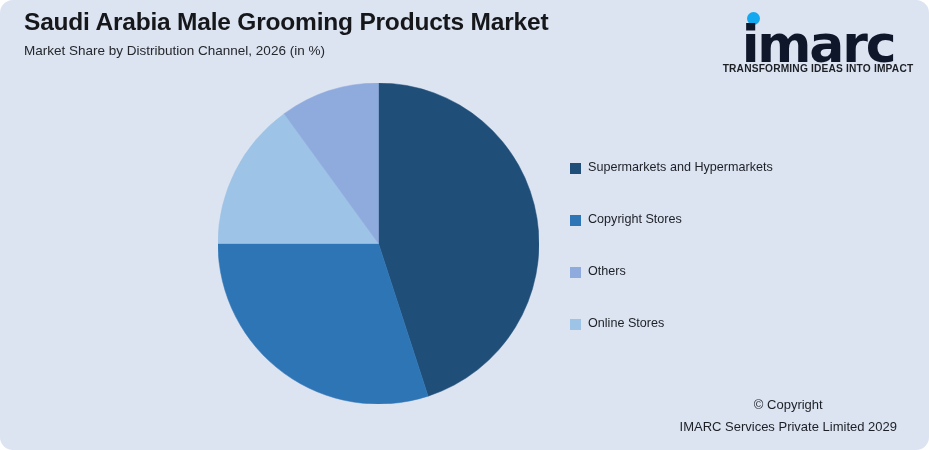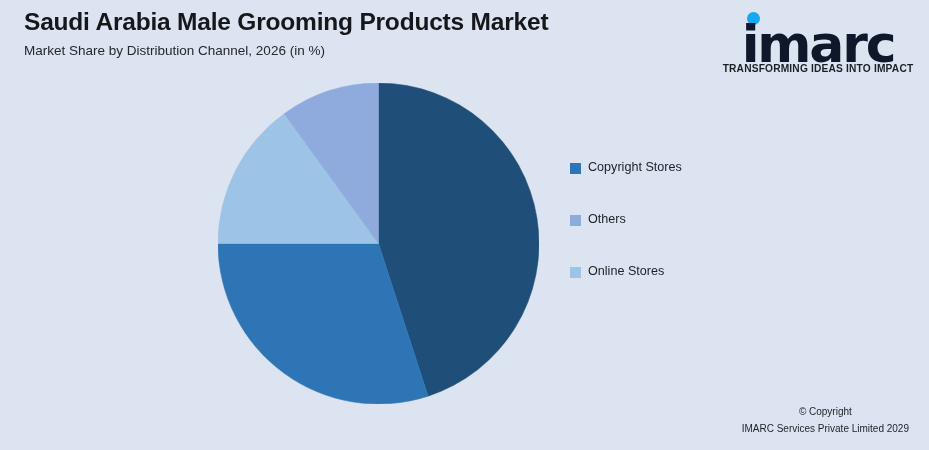--- a/index.html
+++ b/index.html
@@ -11,20 +11,21 @@
   body {
     font-family: "Liberation Sans", sans-serif;
   }
   #infographic {
     position: relative;
     width: 929px;
     height: 450px;
     background: #dce3f1;
     overflow: hidden;
     box-sizing: border-box;
+    border-radius: 13px;
   }
 
   
   #header-block {
     position: absolute;
     left: 24px;
     top: 8px;
     width: 650px;
   }
   #chart-title {
@@ -125,24 +126,24 @@
     margin-left: 7px;
     font-size: 12.6px;
     color: #1d2026;
     line-height: 1.2;
     white-space: nowrap;
   }
 
   
   #footer {
     position: absolute;
-    right: 20px;
+    right: 32px;
     bottom: 13px;
     text-align: center;
-    font-size: 10px;
+    font-size: 13px;
     color: #1d2026;
     line-height: 1.65;
   }
 </style>
 </head>
 <body>
 
 <div id="infographic">
 
   <div id="header-block">
@@ -164,20 +165,24 @@
           <path d="M 160.5 160.5 L 160.50 0.00 A 160.5 160.5 0 0 1 210.10 313.14 Z" fill="#1f4e79" stroke="#1f4e79" stroke-width="0.5"></path>
           <path d="M 160.5 160.5 L 210.10 313.14 A 160.5 160.5 0 0 1 0.00 160.50 Z" fill="#2e75b6" stroke="#2e75b6" stroke-width="0.5"></path>
           <path d="M 160.5 160.5 L 0.00 160.50 A 160.5 160.5 0 0 1 66.16 30.65 Z" fill="#9dc3e6" stroke="#9dc3e6" stroke-width="0.5"></path>
           <path d="M 160.5 160.5 L 66.16 30.65 A 160.5 160.5 0 0 1 160.50 0.00 Z" fill="#8faadc" stroke="#8faadc" stroke-width="0.5"></path>
         </g>
     </svg>
   </div>
 
   <div id="legend">
 
+    <div class="legend-item">
+      <span class="legend-swatch" style="background:#1f4e79"></span>
+      <span class="legend-label">Supermarkets and Hypermarkets</span>
+    </div>
 
     <div class="legend-item">
       <span class="legend-swatch" style="background:#2e75b6"></span>
       <span class="legend-label">Copyright Stores</span>
     </div>
 
     <div class="legend-item">
       <span class="legend-swatch" style="background:#8faadc"></span>
       <span class="legend-label">Others</span>
     </div>

